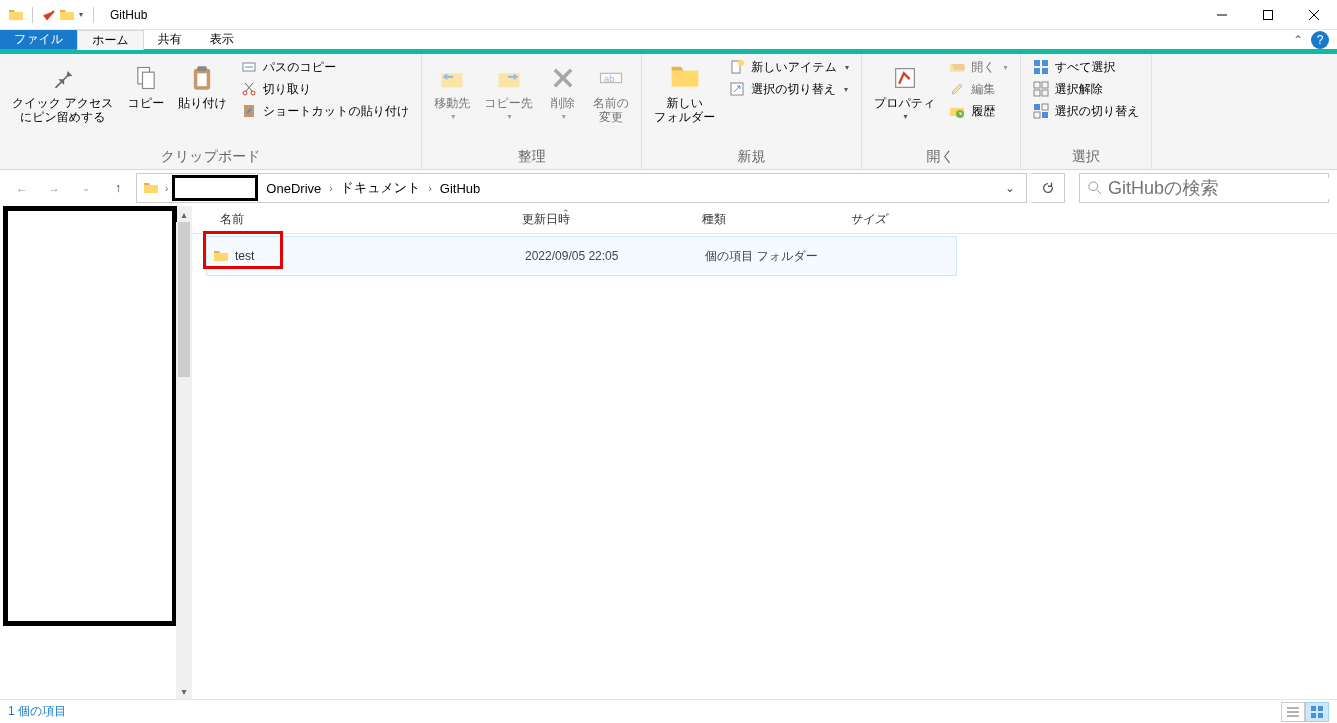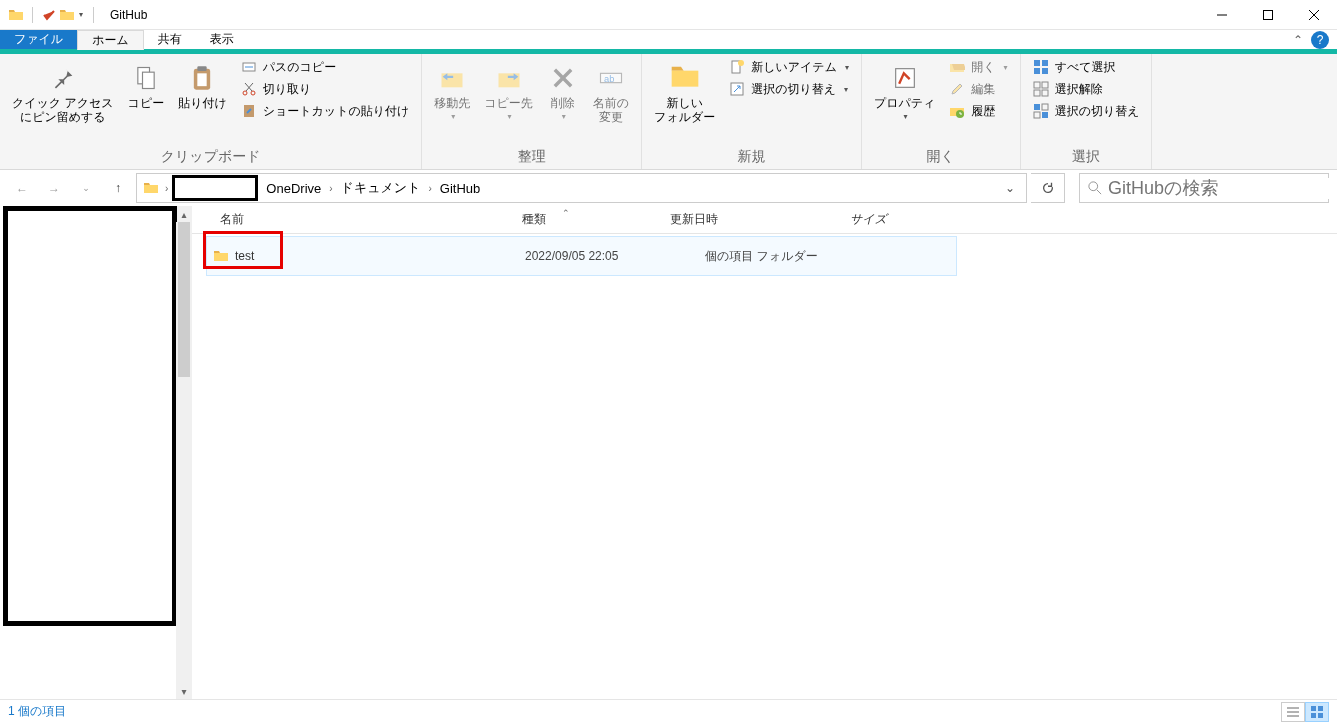--- a/index.html
+++ b/index.html
@@ -430,22 +430,22 @@
           <div class="scroll-thumb"></div>
         </div>
       <div class="scroll-btn">▾</div>
     </div>
   </div>
 
   <div class="listpane" style="position:relative;">
     <div class="list-header" style="position:relative;">
       <span class="sort-caret">⌃</span>
       <div class="lh-col lh-name">名前</div>
+      <div class="lh-col lh-date">更新日時</div>
       <div class="lh-col lh-type">種類</div>
-      <div class="lh-col lh-date">更新日時</div>
       <div class="lh-col lh-size">サイズ</div>
     </div>
 
     <div class="list-row">
       <div class="lr-box"></div>
       <div class="lr-namecell">
         <span class="icon16">
             <svg viewBox="0 0 16 16" width="16" height="16">
               <path class="folder-tab" d="M1 3h5l1 2h-6z"></path>
               <path class="folder-yellow" d="M1 5h14v8H1z"></path>

